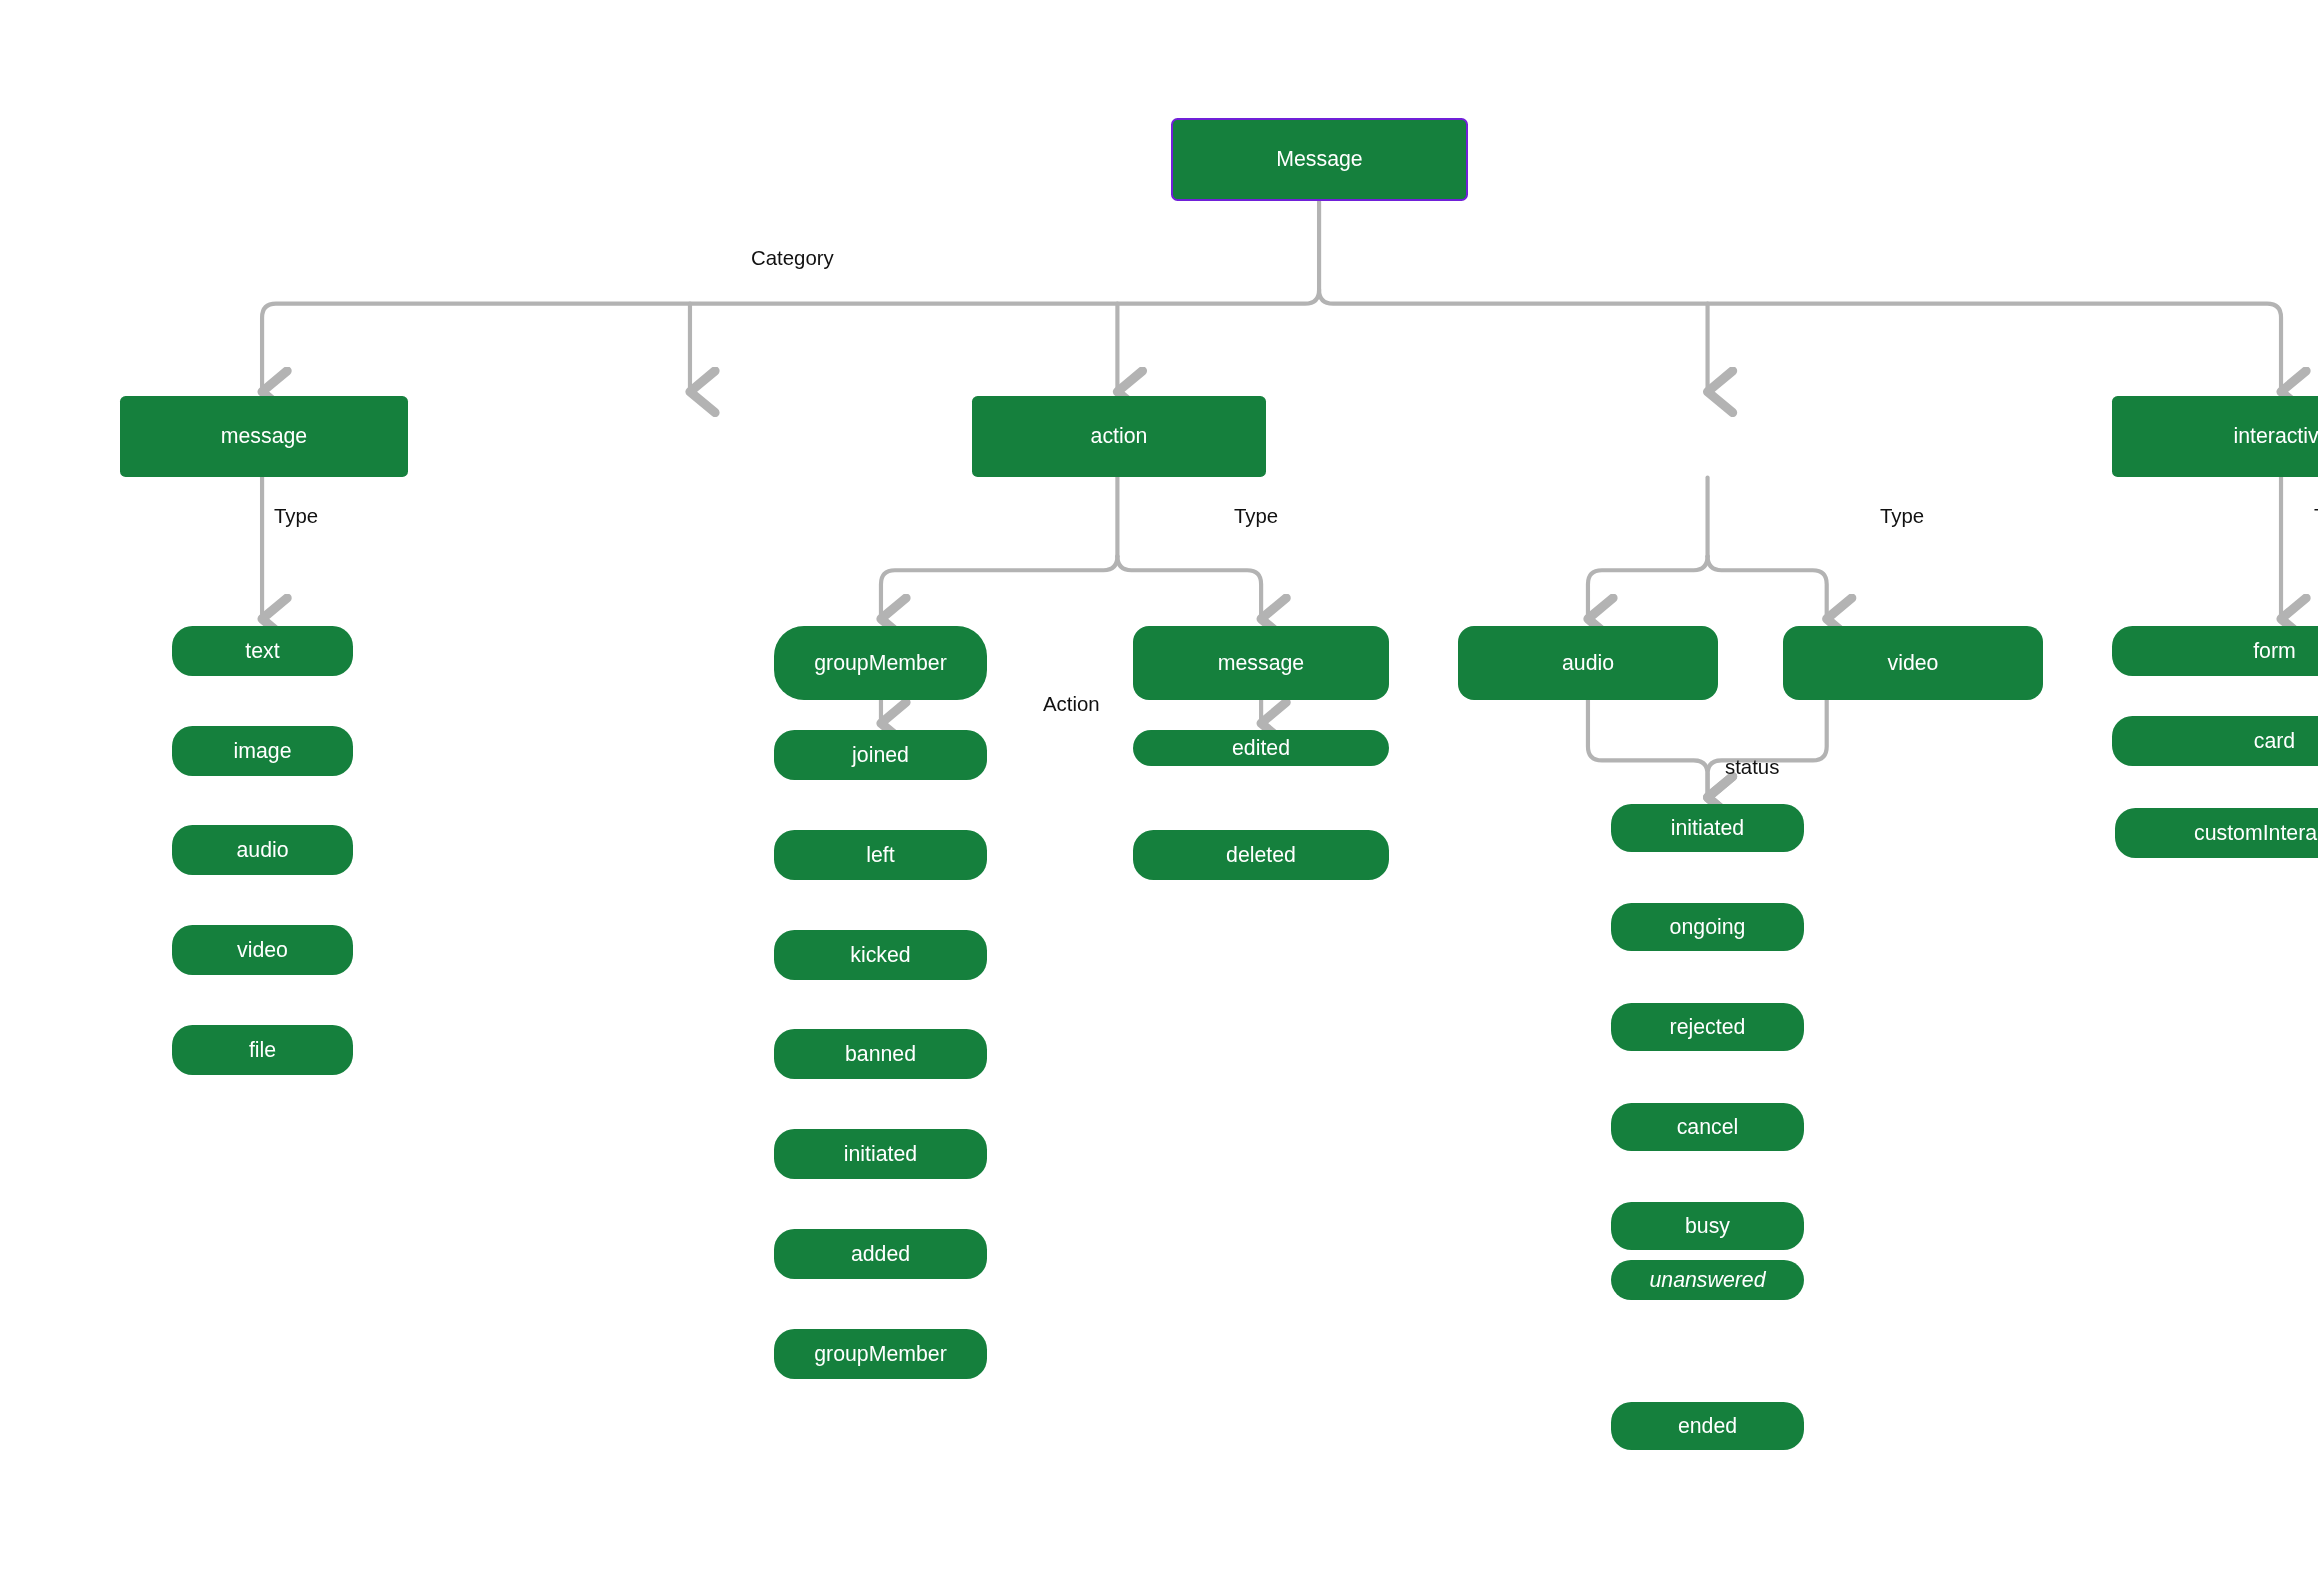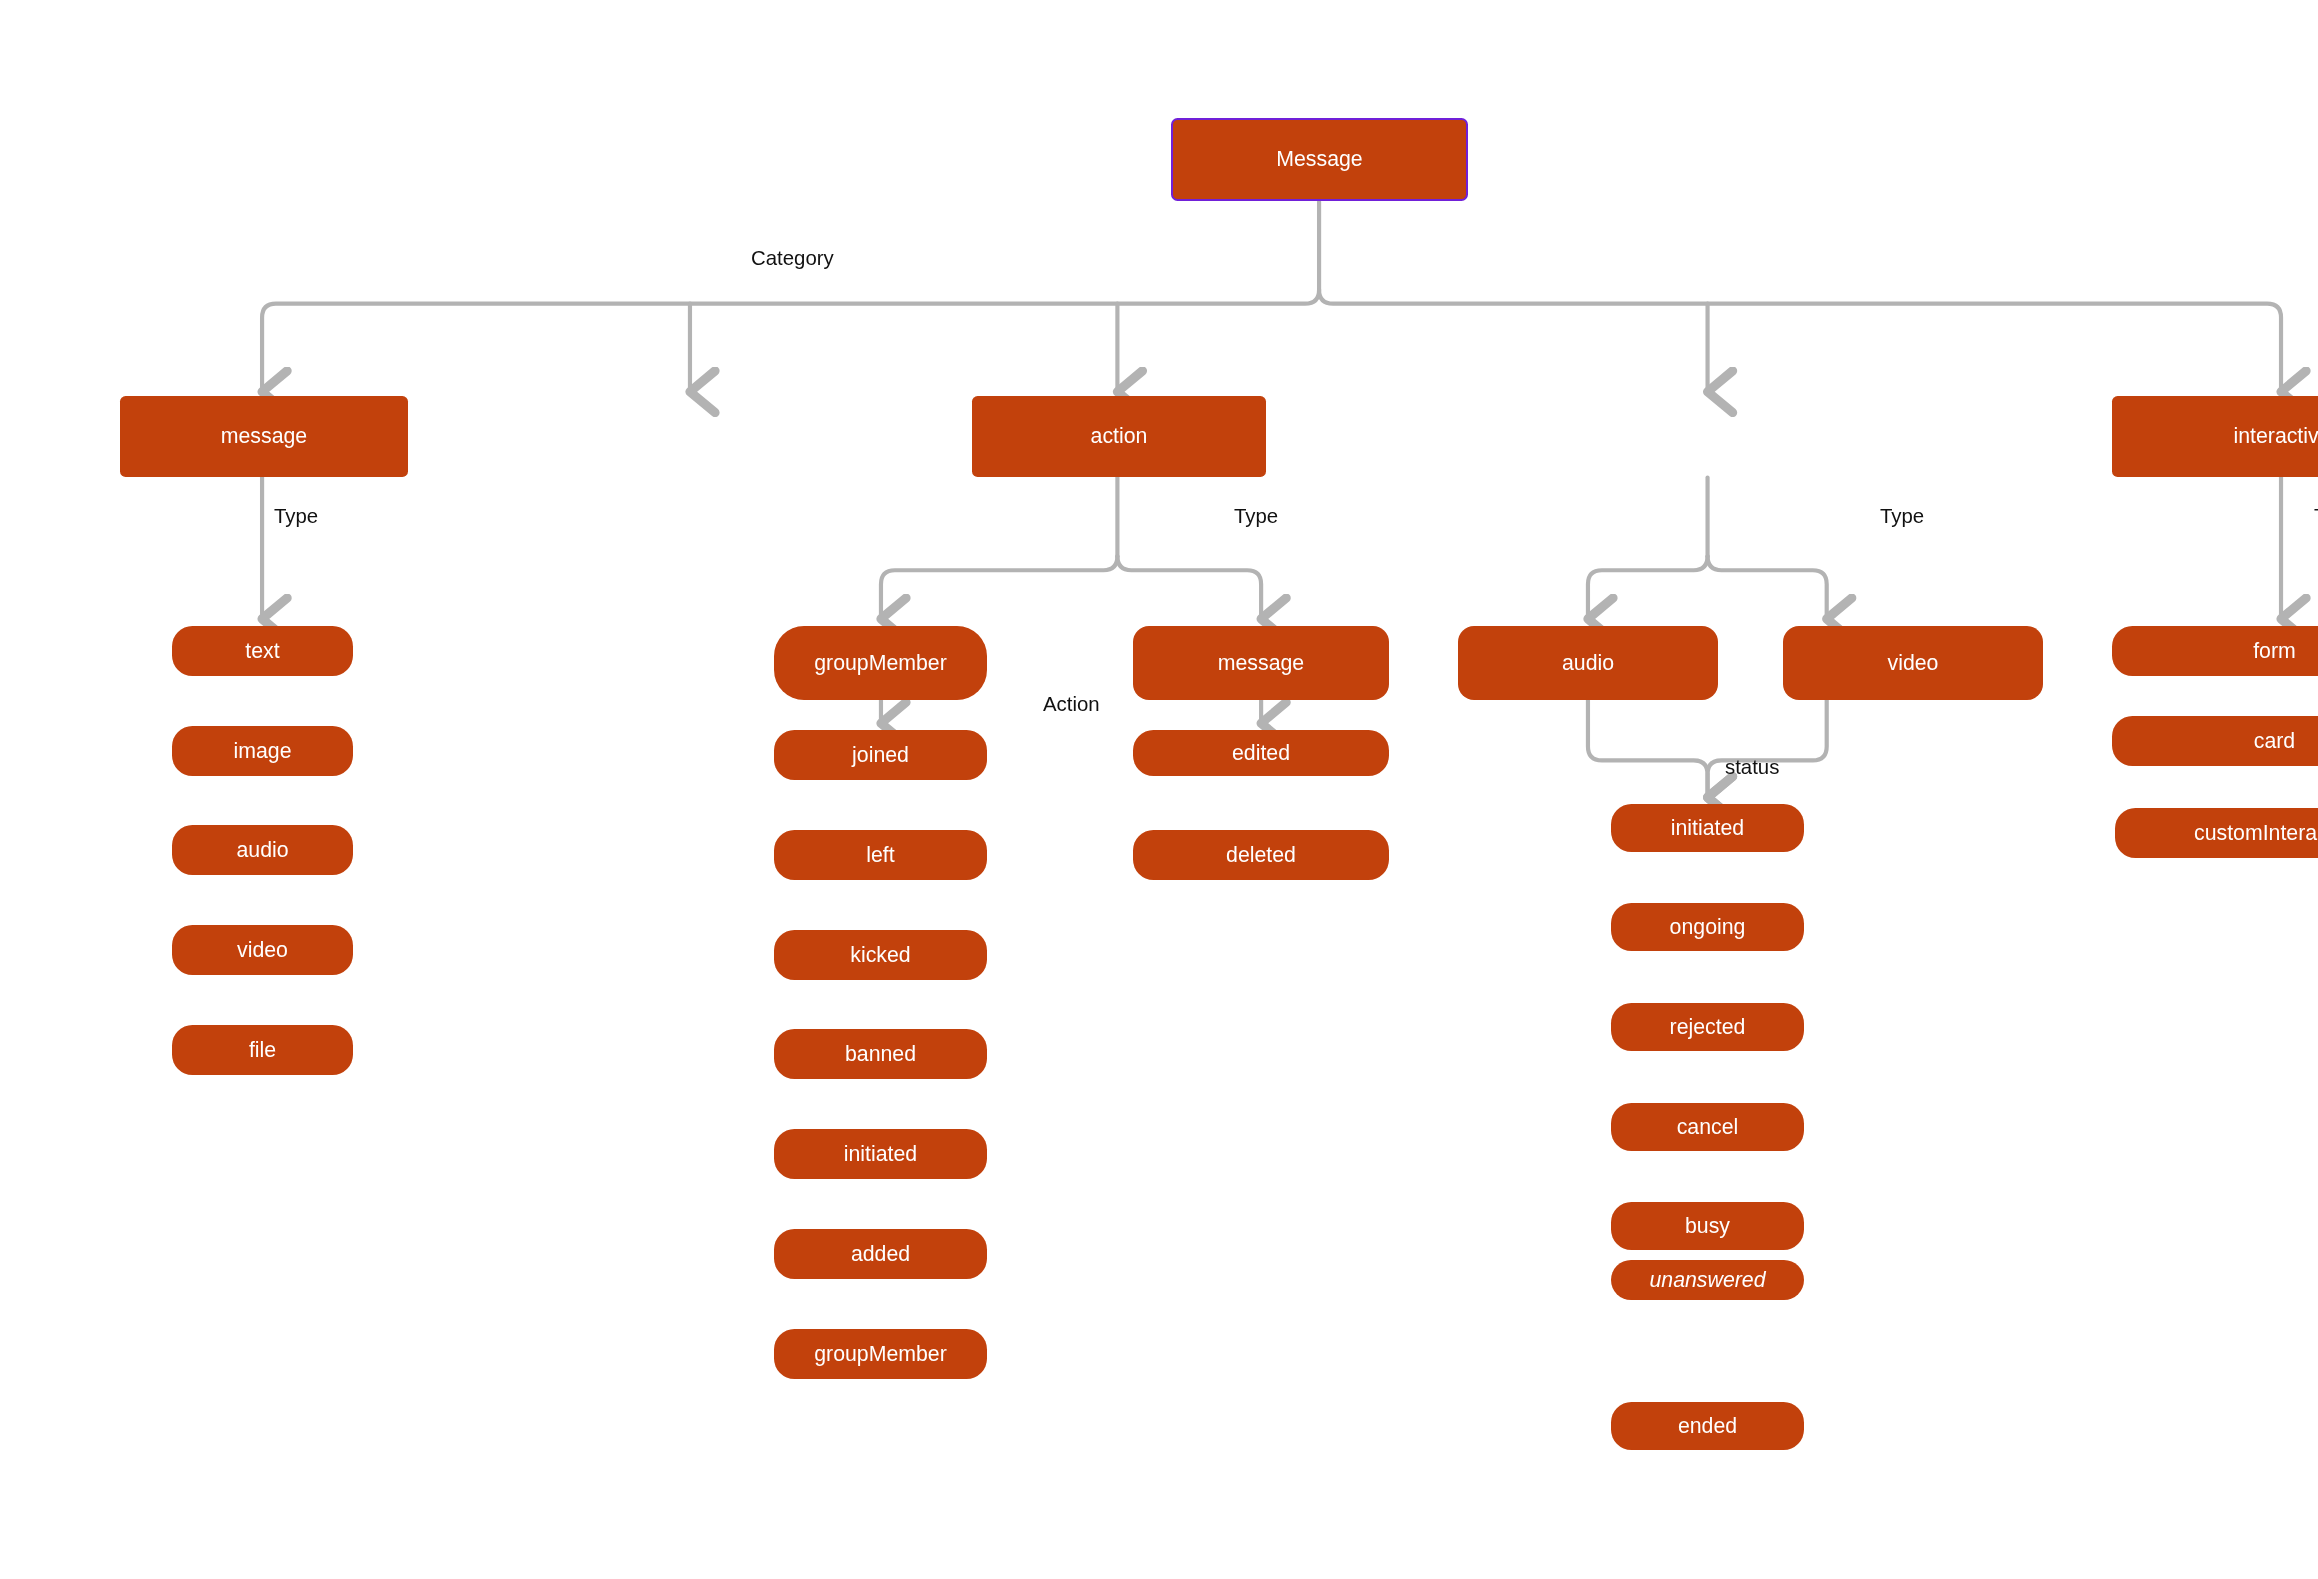--- a/index.html
+++ b/index.html
@@ -1,20 +1,20 @@
 <!DOCTYPE html>
 <html style="font-size:7.4px"><head>
 <meta charset="utf-8">
 <style>
   html,body{margin:0;padding:0;background:#fff;}
   body{width:2538px;height:1579px;font-family:"Liberation Sans",sans-serif;overflow:hidden;}
   #stage{position:relative;width:2538px;height:1579px;background:#ffffff;}
   svg#wires{position:absolute;left:0;top:0;width:2538px;height:1579px;}
   .node{position:absolute;display:flex;align-items:center;justify-content:center;
-        background:#c2410c;color:#ffffff;box-sizing:border-box;text-align:center;
+        background:#15803d;color:#ffffff;box-sizing:border-box;text-align:center;
         font-family:"Liberation Sans",sans-serif;font-weight:400;}
   .node.root{border:2.8px solid #7020d8;border-radius:6.5px;font-size:21.3px;}
   .node.lvl2{border-radius:5.6px;font-size:21.3px;}
   .node.lvl3{border-radius:16px;font-size:21.3px;}
   .node.pill{border-radius:20.4px;font-size:21.3px;}
   .edgelabel{position:absolute;color:#111111;font-size:20.4px;
              font-family:"Liberation Sans",sans-serif;white-space:nowrap;}
 </style>
 </head>
 <body>
@@ -118,21 +118,21 @@
   <div class="node pill" style="left:774px;top:1129px;width:213px;height:50px;">
     <span>initiated</span>
   </div>
   <div class="node pill" style="left:774px;top:1229px;width:213px;height:50px;">
     <span>added</span>
   </div>
   <div class="node pill" style="left:774px;top:1329px;width:213px;height:50px;">
     <span>groupMember</span>
   </div>
 
-  <div class="node pill" style="left:1133px;top:730px;width:256px;height:46px;">
+  <div class="node pill" style="left:1133px;top:730px;width:256px;height:36px;">
     <span>edited</span>
   </div>
   <div class="node pill" style="left:1133px;top:830px;width:256px;height:50px;">
     <span>deleted</span>
   </div>
 
   <div class="node lvl3" style="left:1458px;top:626px;width:260px;height:74px;">
     <span>audio</span>
   </div>
   <div class="node lvl3" style="left:1783px;top:626px;width:260px;height:74px;">

